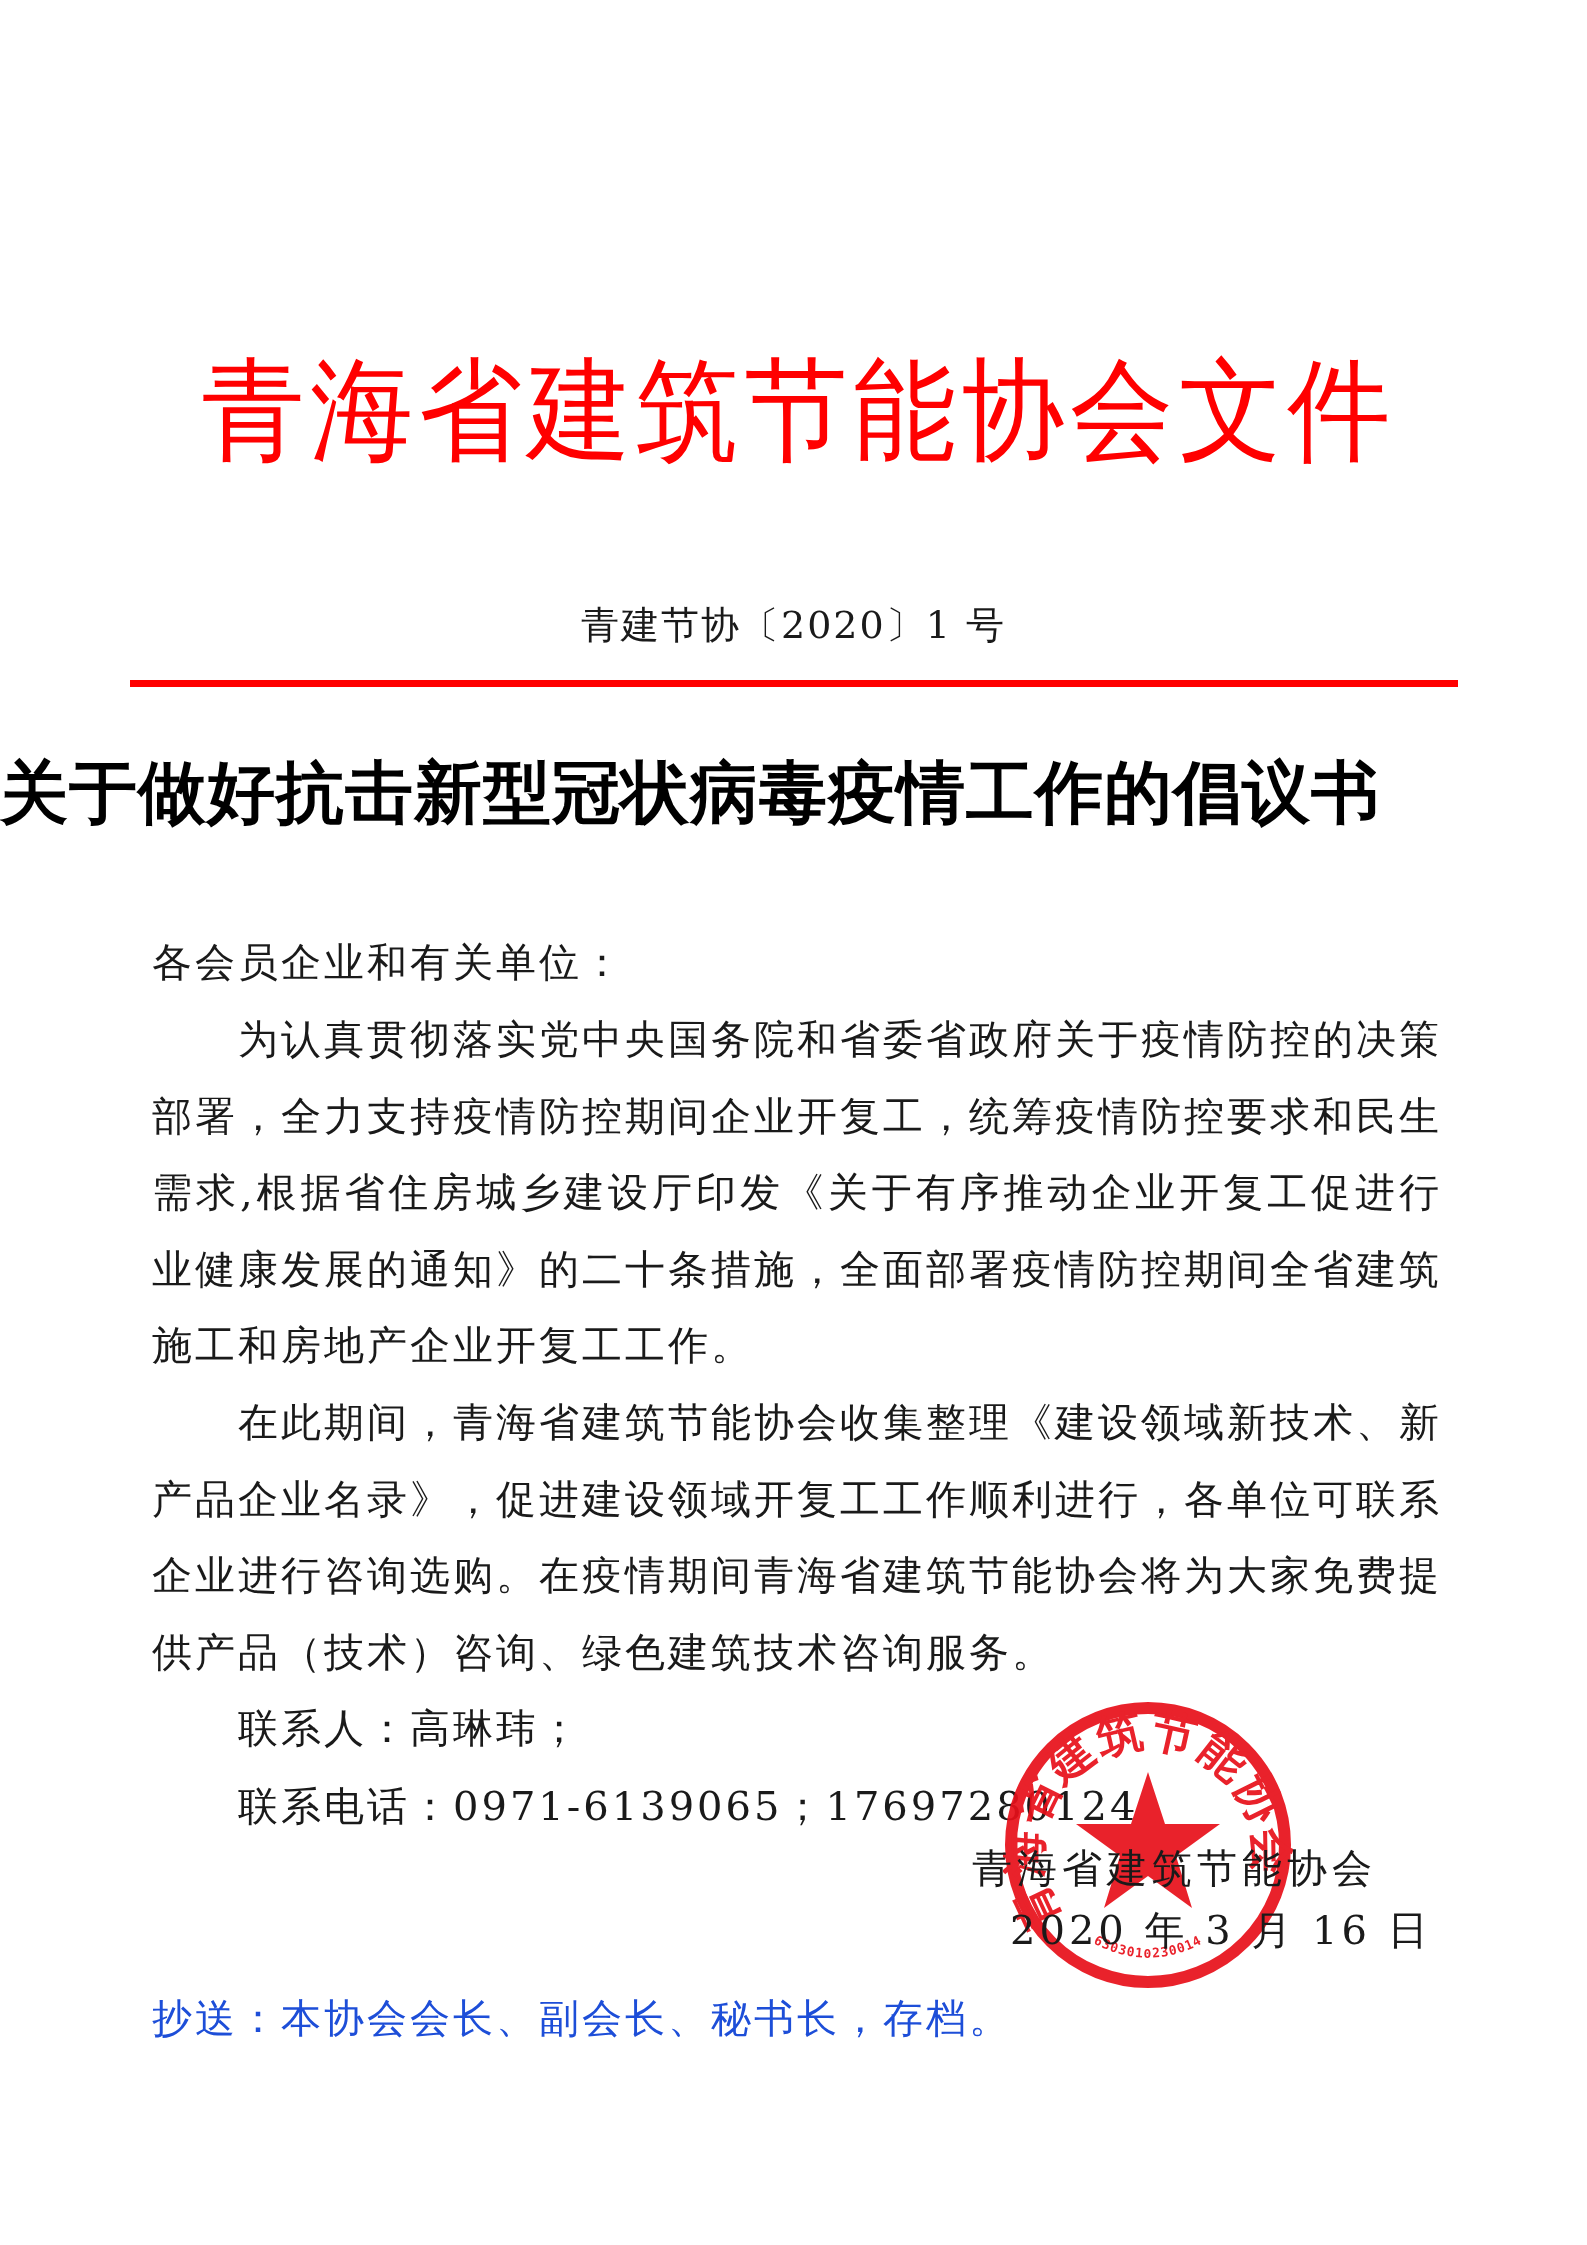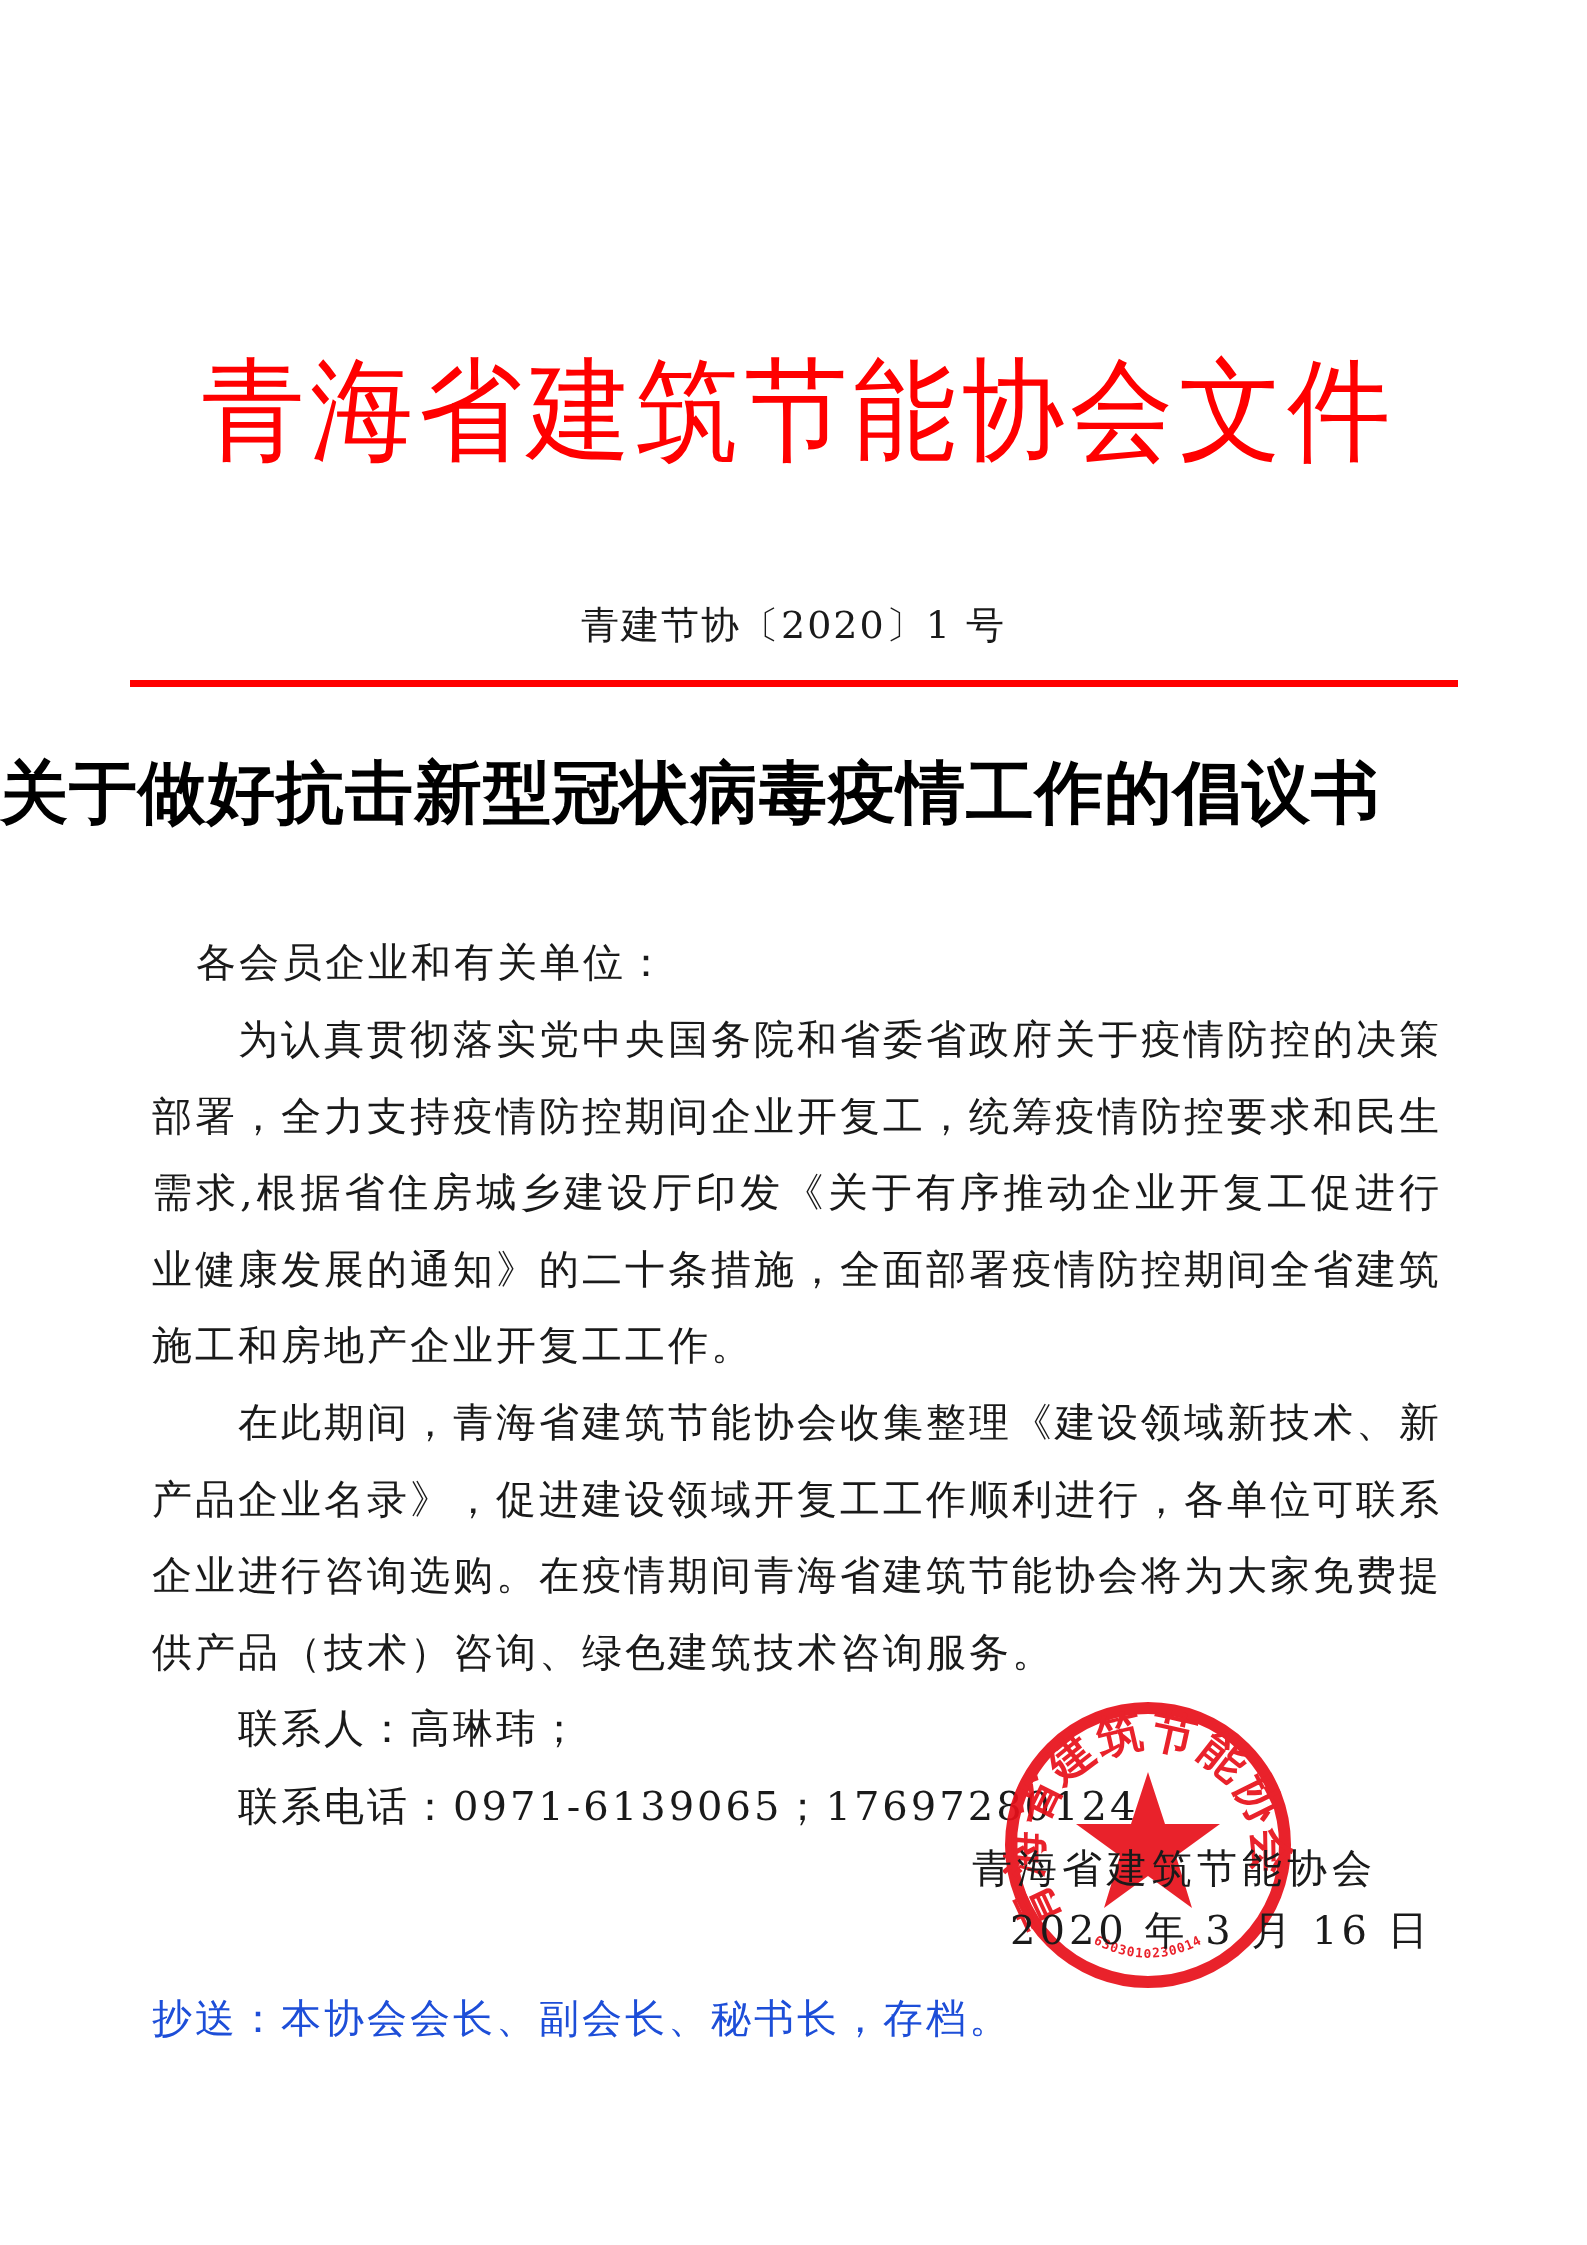--- a/index.html
+++ b/index.html
@@ -71,21 +71,20 @@
       white-space: nowrap;
     }
     .body-text {
       position: absolute;
       left: 152px;
       width: 1290px;
       font-size: 40px;
       line-height: 76.5px;
       color: #1a1a1a;
       letter-spacing: 3px;
-      margin-left: 44px;
     }
     .salutation { top: 924px; }
     .para {
       text-indent: 86px;
       margin: 0;
       text-align: justify;
       text-align-last: left;
     }
     .para1 { position: absolute; left: 152px; width: 1290px; top: 1001px; }
     .para2 { position: absolute; left: 152px; width: 1290px; top: 1384px; }

